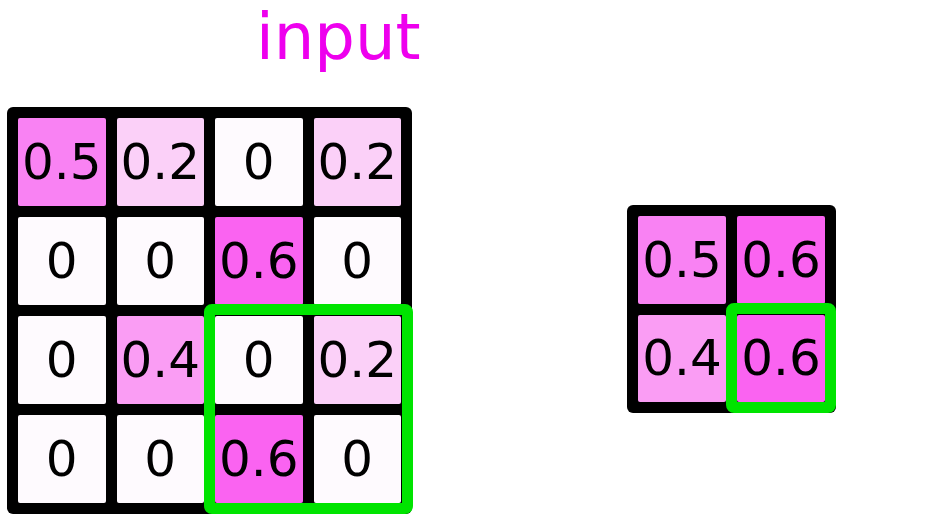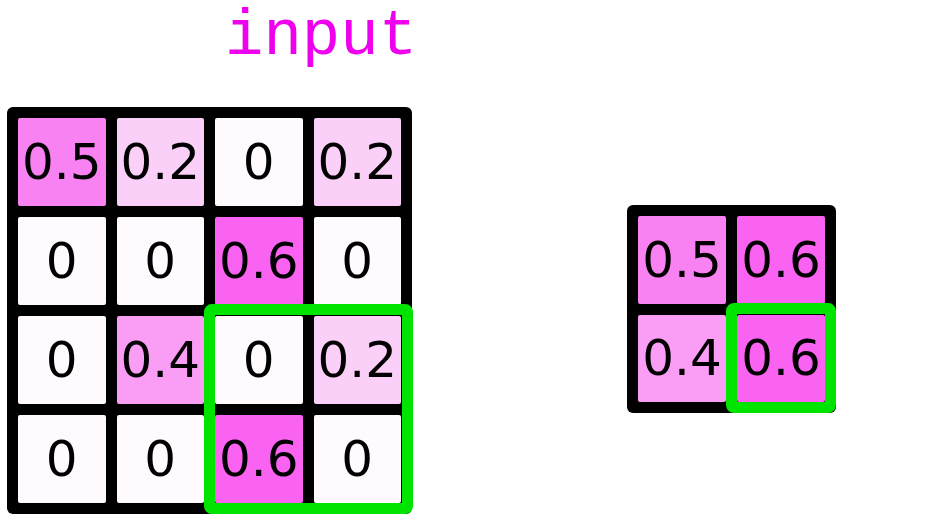--- a/index.html
+++ b/index.html
@@ -15,21 +15,21 @@
     overflow: hidden;
     font-family: "DejaVu Sans", sans-serif;
   }
   .title {
     position: absolute;
     font-size: 64px;
     line-height: 1.1;
     font-weight: normal;
     white-space: nowrap;
   }
-  .input-title  { left: 225px; top: 2px; font-family: Liberation Mono, monospace; }
+  .input-title  { left: 256px; top: 2px; }
   .output-title { left: 719px; top: 2px; }
 
   .grid {
     position: absolute;
     display: grid;
     box-sizing: border-box;
     padding: 11px;
     gap: 11px;
     border-radius: 6px;
   }

